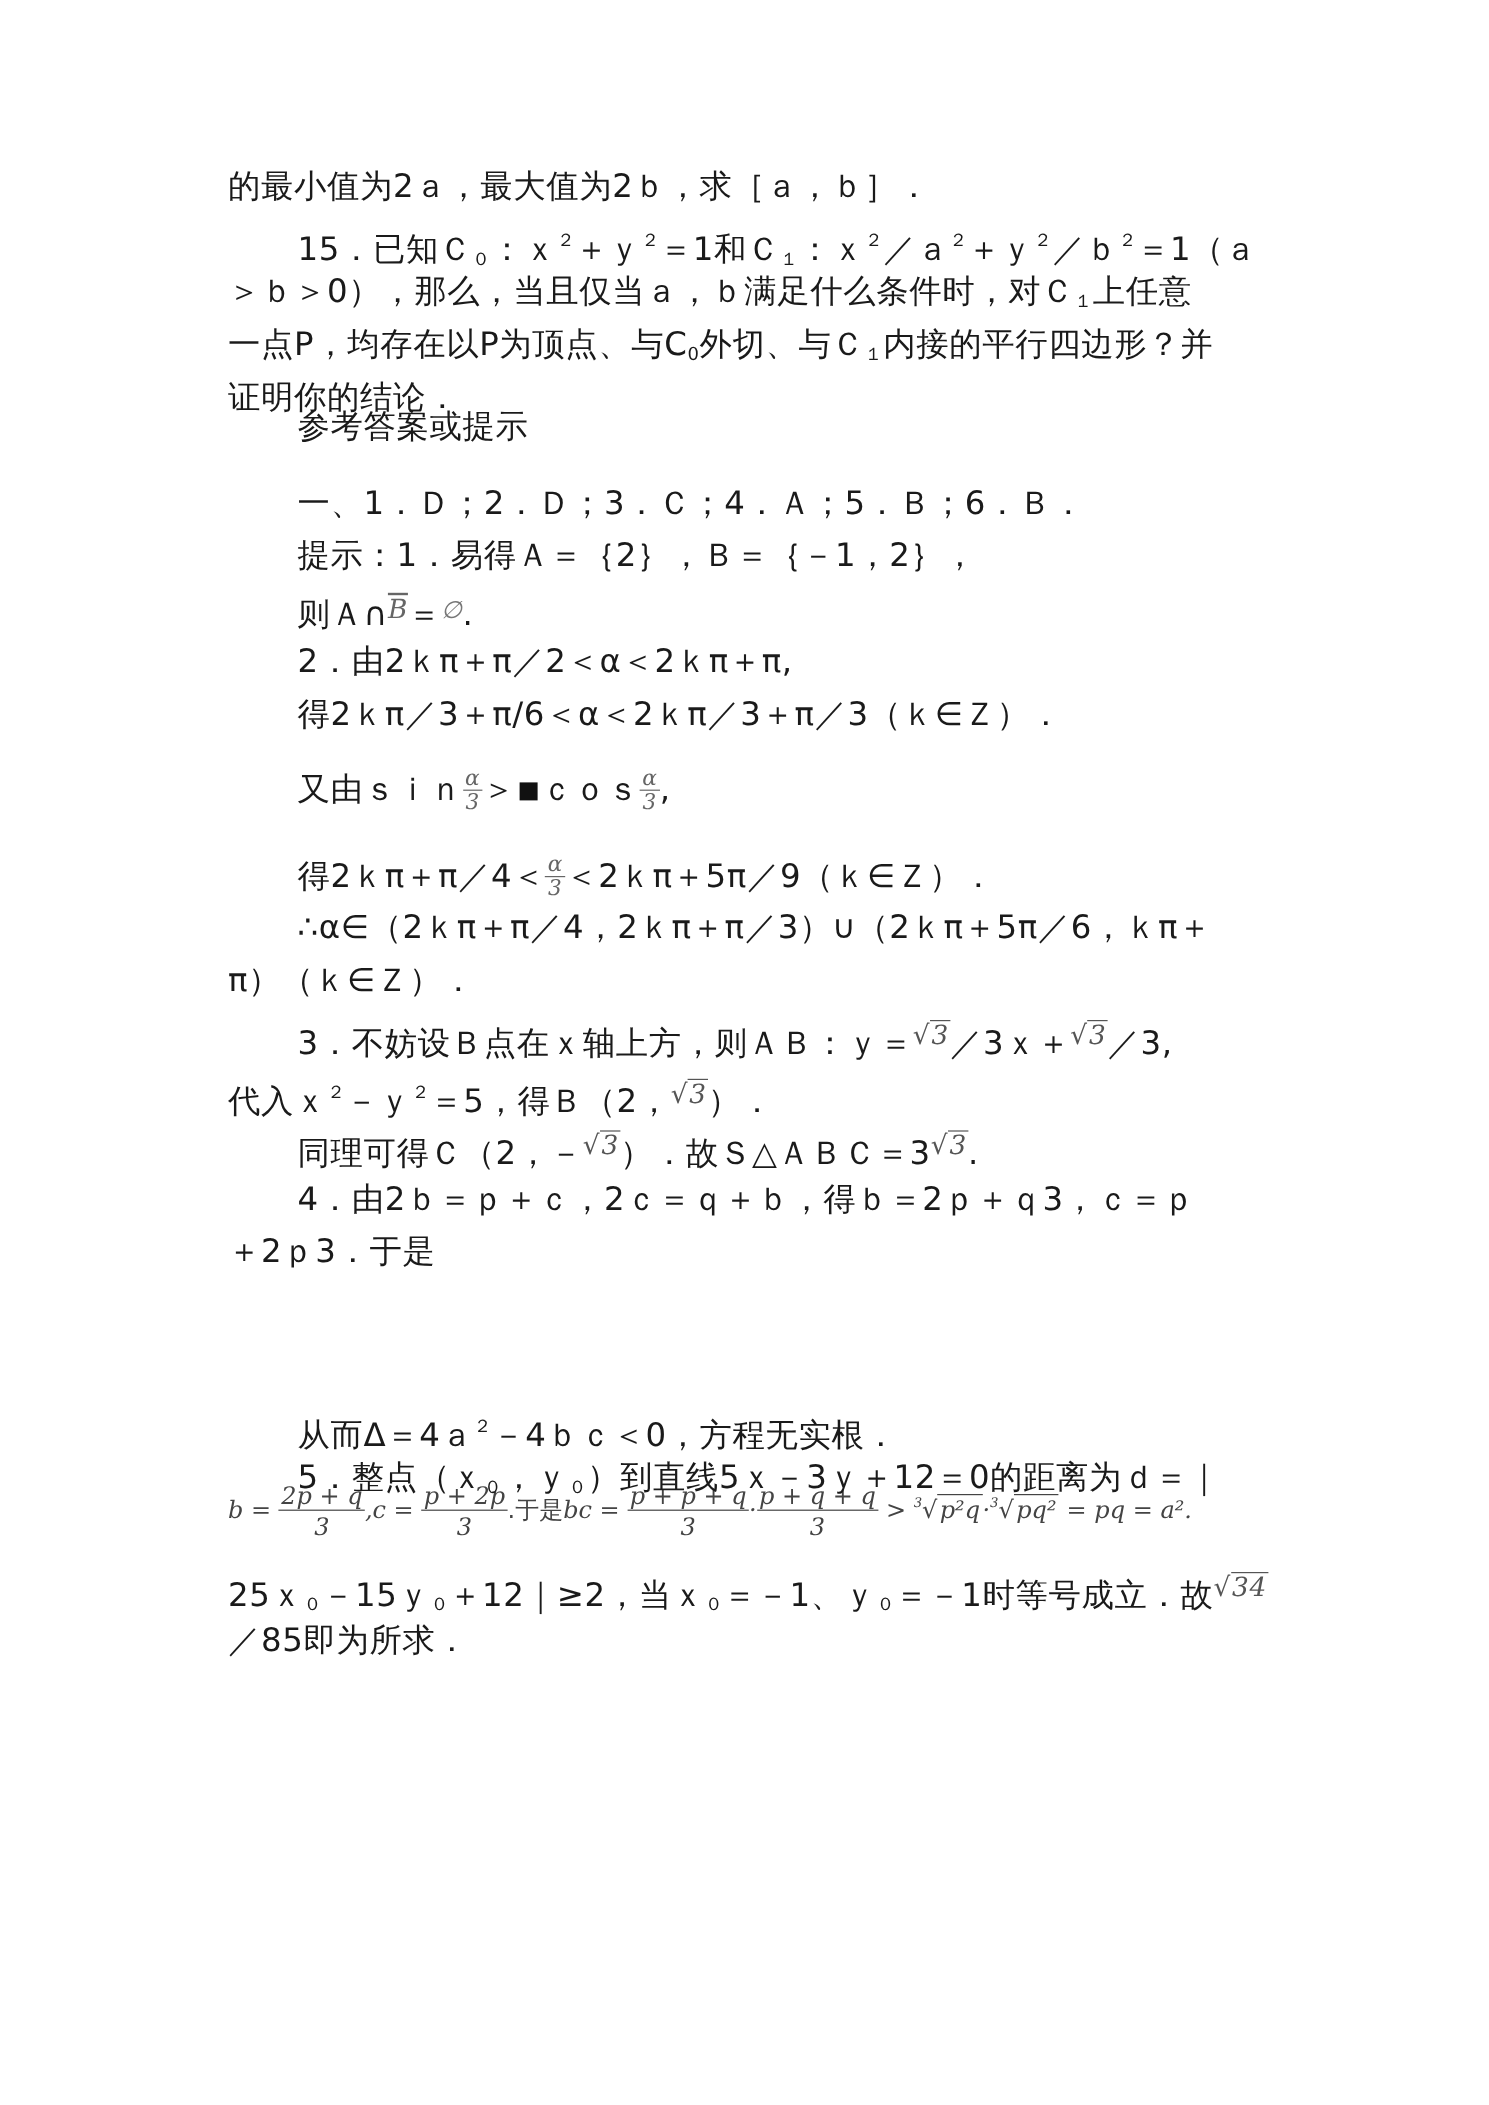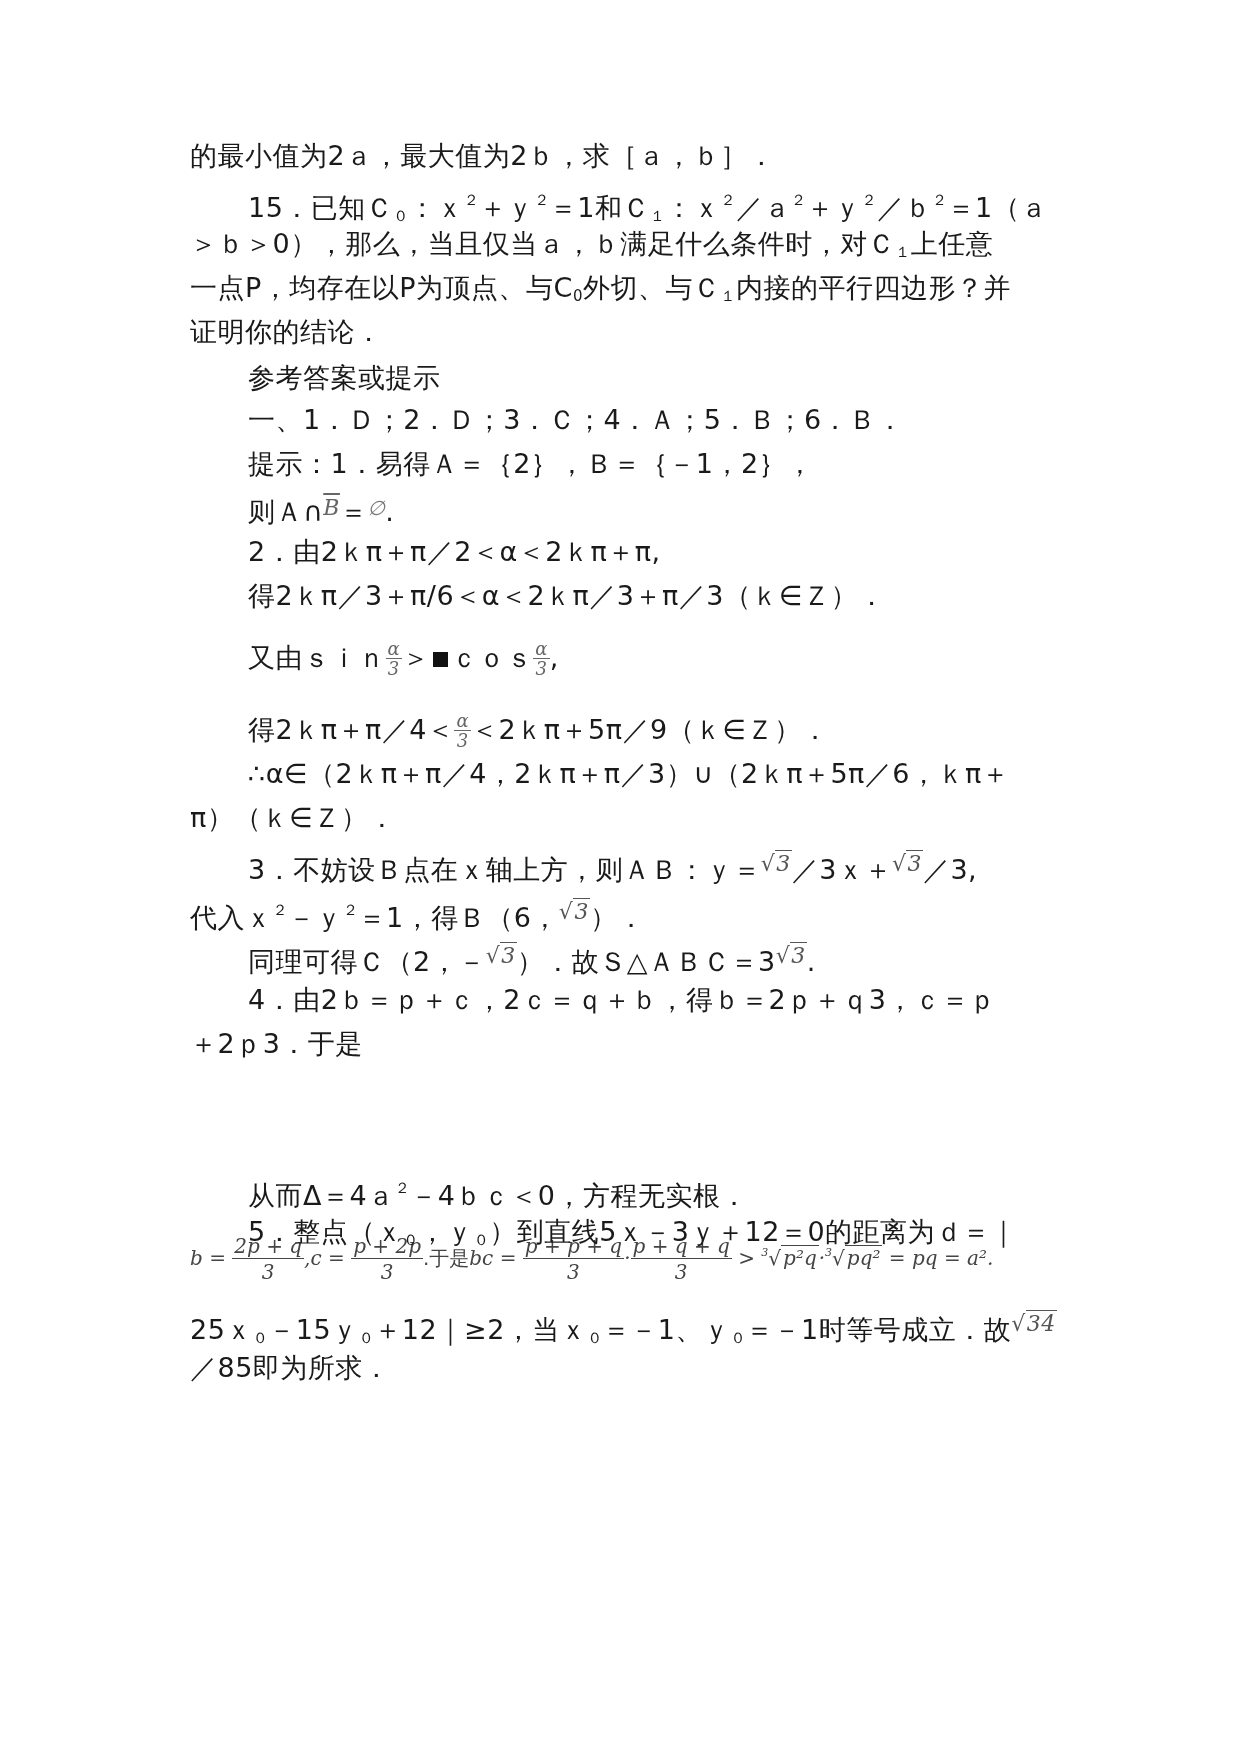--- a/index.html
+++ b/index.html
@@ -35,21 +35,21 @@
   <div class="line l0" style="top:138px"><span>的最小值为2ａ，最大值为2ｂ，求［ａ，ｂ］．</span></div>
 
   <div class="line l1" style="top:182px"><span>15．已知Ｃ</span><span class="sub">０</span><span>：ｘ</span><span class="sup">２</span><span>＋ｙ</span><span class="sup">２</span><span>＝1和Ｃ</span><span class="sub">１</span><span>：ｘ</span><span class="sup">２</span><span>／ａ</span><span class="sup">２</span><span>＋ｙ</span><span class="sup">２</span><span>／ｂ</span><span class="sup">２</span><span>＝1（ａ</span></div>
 
   <div class="line l0" style="top:226px"><span>＞ｂ＞0），那么，当且仅当ａ，ｂ满足什么条件时，对Ｃ</span><span class="sub">１</span><span>上任意</span></div>
 
   <div class="line l0" style="top:270px"><span>一点P，均存在以P为顶点、与C</span><span class="sub">0</span><span>外切、与Ｃ</span><span class="sub">１</span><span>内接的平行四边形？并</span></div>
 
   <div class="line l0" style="top:314px"><span>证明你的结论．</span></div>
 
-  <div class="line l1" style="top:360px"><span>参考答案或提示</span></div>
+  <div class="line l1" style="top:338px"><span>参考答案或提示</span></div>
 
   <div class="line l1" style="top:402px"><span>一、1．Ｄ；2．Ｄ；3．Ｃ；4．Ａ；5．Ｂ；6．Ｂ．</span></div>
 
   <div class="line l1" style="top:446px"><span>提示：1．易得Ａ＝｛2｝，Ｂ＝｛－1，2｝，</span></div>
 
   <div class="line l1" style="top:490px"><span>则Ａ∩</span><span class="overline">B</span><span>＝</span><span class="empty">∅</span><span>.</span></div>
 
   <div class="line l1" style="top:534px"><span>2．由2ｋπ＋π／2＜α＜2ｋπ＋π,</span></div>
 
   <div class="line l1" style="top:578px"><span>得2ｋπ／3＋π/6＜α＜2ｋπ／3＋π／3（ｋ∈Ｚ）．</span></div>
@@ -57,21 +57,21 @@
   <div class="line l1" style="top:640px"><span>又由ｓｉｎ</span><span class="frac"><span class="num">α</span><span class="den">3</span></span><span>＞</span><span class="sq"></span><span>ｃｏｓ</span><span class="frac"><span class="num">α</span><span class="den">3</span></span><span>,</span></div>
 
   <div class="line l1" style="top:712px"><span>得2ｋπ＋π／4＜</span><span class="frac"><span class="num">α</span><span class="den">3</span></span><span>＜2ｋπ＋5π／9（ｋ∈Ｚ）．</span></div>
 
   <div class="line l1" style="top:756px"><span>∴α∈（2ｋπ＋π／4，2ｋπ＋π／3）∪（2ｋπ＋5π／6，ｋπ＋</span></div>
 
   <div class="line l0" style="top:800px"><span>π）（ｋ∈Ｚ）．</span></div>
 
   <div class="line l1" style="top:846px"><span>3．不妨设Ｂ点在ｘ轴上方，则ＡＢ：ｙ＝</span><span class="sqrt"><span>√</span><span class="rad">3</span></span><span>／3ｘ＋</span><span class="sqrt"><span>√</span><span class="rad">3</span></span><span>／3,</span></div>
 
-  <div class="line l0" style="top:892px"><span>代入ｘ</span><span class="sup">２</span><span>－ｙ</span><span class="sup">２</span><span>＝1，得Ｂ（6，</span><span class="sqrt"><span>√</span><span class="rad">3</span></span><span>）．</span></div>
+  <div class="line l0" style="top:892px"><span>代入ｘ</span><span class="sup">２</span><span>－ｙ</span><span class="sup">２</span><span>＝5，得Ｂ（2，</span><span class="sqrt"><span>√</span><span class="rad">3</span></span><span>）．</span></div>
 
   <div class="line l1" style="top:938px"><span>同理可得Ｃ（2，－</span><span class="sqrt"><span>√</span><span class="rad">3</span></span><span>）．故Ｓ△ＡＢＣ＝3</span><span class="sqrt"><span>√</span><span class="rad">3</span></span><span>.</span></div>
 
   <div class="line l1" style="top:982px"><span>4．由2ｂ＝ｐ＋ｃ，2ｃ＝ｑ＋ｂ，得ｂ＝2ｐ＋ｑ3，ｃ＝ｐ</span></div>
 
   <div class="line l0" style="top:1026px"><span>＋2ｐ3．于是</span></div>
 
   <div class="formula">
     <span>b =</span>
     <span class="ff"><span class="n">2p + q</span><span class="d">3</span></span><span>,c =</span>

